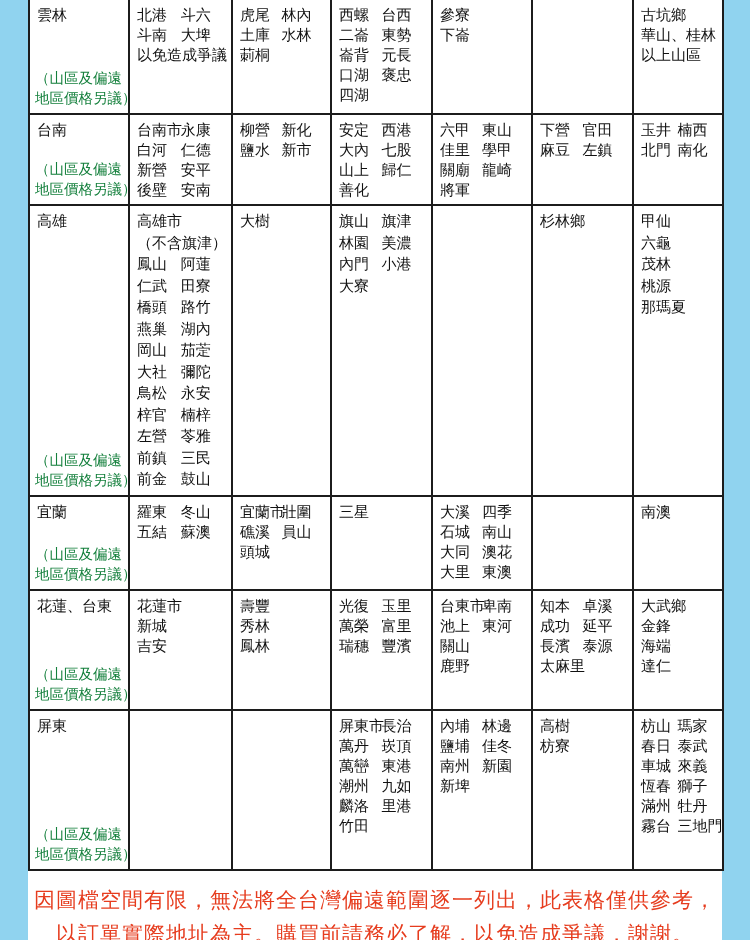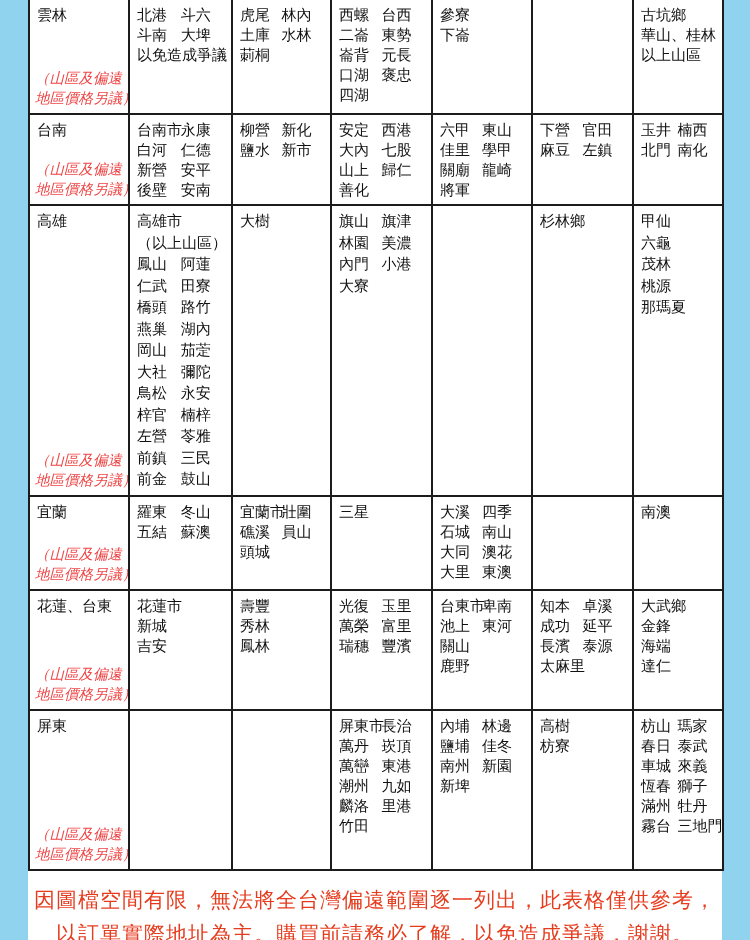--- a/index.html
+++ b/index.html
@@ -27,24 +27,23 @@
     padding:5px 16px 4px 7px;
     font-size:15px;
     line-height:20px;
     overflow:hidden;
   }
   table.area-table tr:first-child td{border-top:none;}
   td.region{position:relative;}
   .region-name{font-size:15px;}
   .region-note{
     position:absolute;left:5px;bottom:5px;
-    color:#ef4444;
+    color:#15803d;
     font-size:14.5px;line-height:20px;
     white-space:nowrap;
-    font-style:italic;
   }
   .line{display:grid;grid-template-columns:56% 44%;}
   .line span{white-space:nowrap;}
   .line.single{display:block;}
   tr.tall td{line-height:21.5px;}
   .footer{
     margin-top:12px;
     text-align:center;
     color:#e63c1e;
     font-size:21px;
@@ -217,21 +216,21 @@
         <tr class="tall" style="height: 284px;">
           <td class="region">
             <div class="region-name">高雄</div>
             <div class="region-note">
               <div>（山區及偏遠</div>
               <div>地區價格另議）</div>
             </div>
           </td>
           <td>
             <div class="line single"><span>高雄市</span></div>
-            <div class="line single"><span>（以上山區）</span></div>
+            <div class="line single"><span>（不含旗津）</span></div>
             <div class="line">
               <span>鳳山</span>
               <span>阿蓮</span>
             </div>
             <div class="line">
               <span>仁武</span>
               <span>田寮</span>
             </div>
             <div class="line">
               <span>橋頭</span>

